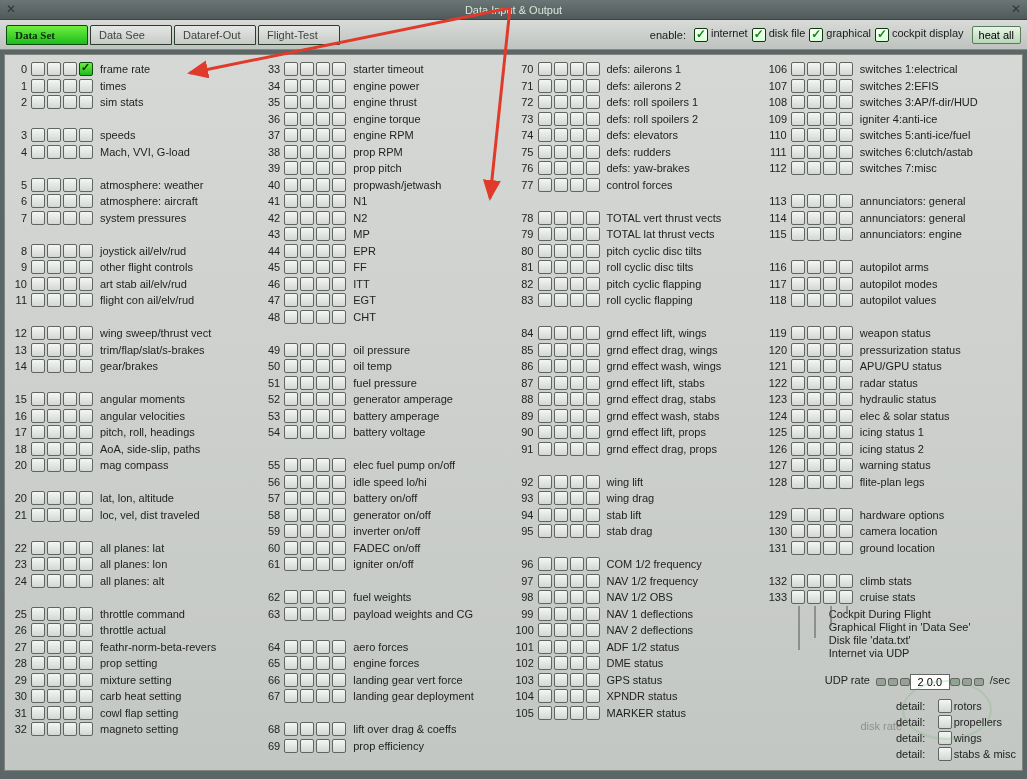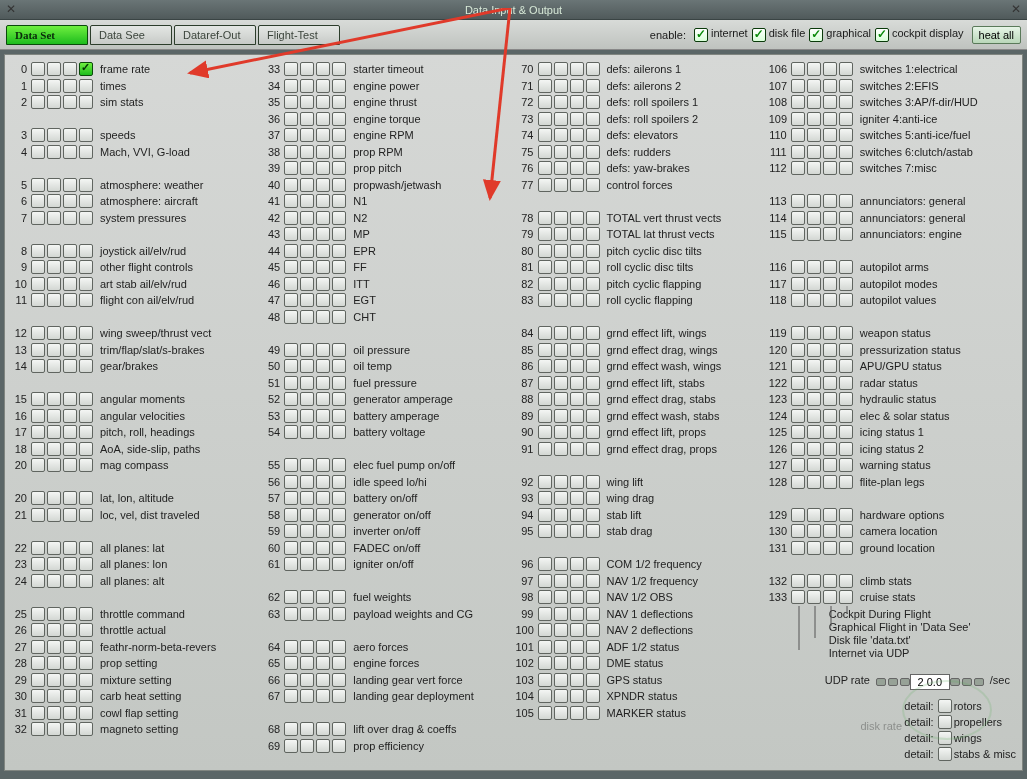--- a/index.html
+++ b/index.html
@@ -114,21 +114,21 @@
   .box.on::after{
     content:"✓"; color:#053505; font-size:11px; font-weight:bold;
     position:absolute; left:1px; top:-2px;
   }
   .lbl { color:#222; }
   
   .arrow { position:absolute; pointer-events:none; }
   
   .details { position:absolute; right:6px; bottom:8px; font-size:11px; color:#222; }
   .details .drow { display:flex; align-items:center; height:16px; }
-  .details .drow .dlab { width:42px; text-align:right; padding-right:4px;}
+  .details .drow .dlab { width:42px; text-align:center; padding-right:12px;}
   .details .drow .box { width:14px;height:14px; }
   .udp {
     position:absolute; right:12px; bottom:80px;
     font-size:11px; display:flex; gap:6px;
   }
   .udp .sprow { display:flex; gap:2px; }
   .udp .sp { width:10px;height:8px; background:#97a297; border:1px solid #666; border-radius:2px; cursor:pointer;}
   .udp input {
     width:40px; height:16px; font-size:11px; text-align:center;
     border:1px solid #666; background:#fff;

